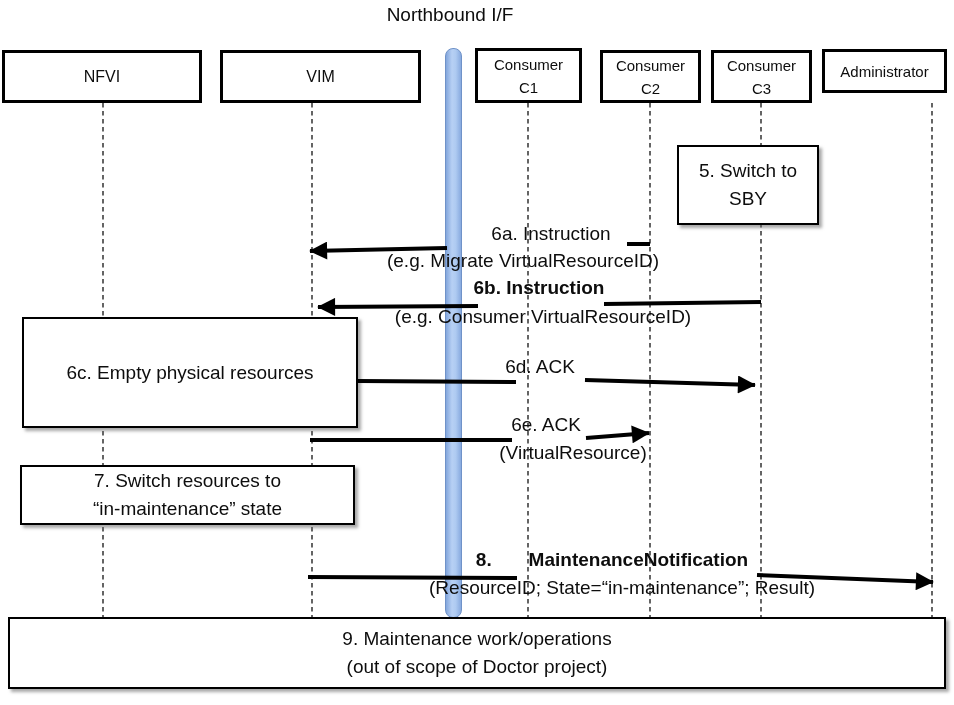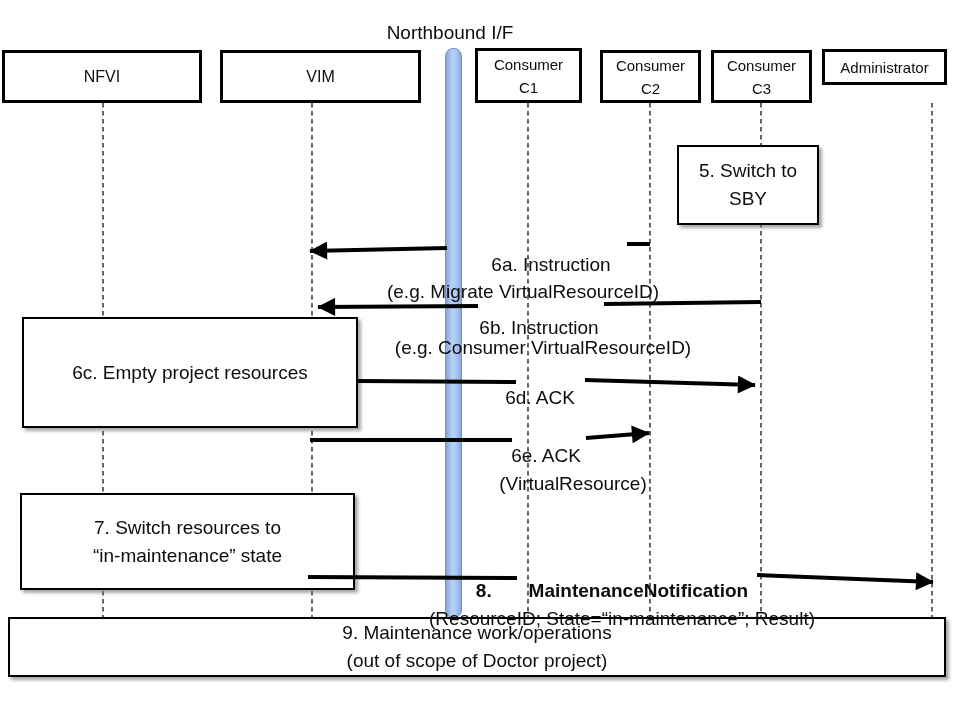--- a/index.html
+++ b/index.html
@@ -1,37 +1,37 @@
 <!DOCTYPE html>
 <html><head>
 <meta charset="utf-8">
 <style>
   html,body { margin:0; padding:0; background:#fff; }
   .stage {
     position:relative; width:954px; height:705px; background:#ffffff;
     font-family:"Liberation Sans", sans-serif; color:#000; overflow:hidden;
   }
   .diagram-title {
-    position:absolute; left:450px; top:22px; transform:translateX(-50%);
+    position:absolute; left:450px; top:4px; transform:translateX(-50%);
     font-size:19px; white-space:pre; color:#0d0d0d;
   }
   .actor-box {
     position:absolute; box-sizing:border-box; border:3px solid #000; background:#fff;
     display:flex; align-items:center; justify-content:center; text-align:center;
     white-space:pre-line; font-size:16px; line-height:23px; color:#0d0d0d;
   }
   .note-box {
     position:absolute; box-sizing:border-box; border:2px solid #000; background:#fff;
     box-shadow:3px 3px 3px rgba(110,110,110,0.6);
     display:flex; align-items:center; justify-content:center; text-align:center;
     white-space:pre-line; font-size:19px; line-height:28px; color:#0d0d0d;
   }
   .msg-label {
     position:absolute; transform:translateX(-50%); white-space:pre;
-    font-size:19px; line-height:24px; color:#0d0d0d;margin-top:31px;
+    font-size:19px; line-height:24px; color:#0d0d0d;
   }
   .nb-bar {
     position:absolute; left:445px; top:48px; width:17px; height:570px;
     border-radius:8px; box-sizing:border-box;
     background:linear-gradient(90deg, #83A6DC 0%, #B7D0F4 40%, #AECAF1 65%, #88AADF 100%);
     border:1px solid #6F92C8;
   }
   svg.layer { position:absolute; left:0; top:0; }
 </style>
 </head>
@@ -51,30 +51,30 @@
   <div class="diagram-title">Northbound I/F</div>
 
   <div class="actor-box" style="left:220px; top:50px; width:201px; height:53px;">VIM</div>
   <div class="actor-box" style="left:2px; top:50px; width:200px; height:53px;">NFVI</div>
   <div class="actor-box" style="left:475px; top:48px; width:107px; height:55px; font-size:15px;">Consumer
 C1</div>
   <div class="actor-box" style="left:600px; top:50px; width:101px; height:53px; font-size:15px;">Consumer
 C2</div>
   <div class="actor-box" style="left:711px; top:50px; width:101px; height:53px; font-size:15px;">Consumer
 C3</div>
-  <div class="actor-box" style="left:822px; top:49px; width:125px; height:36px; font-size:15px;">Administrator</div>
+  <div class="actor-box" style="left:822px; top:49px; width:125px; height:44px; font-size:15px;">Administrator</div>
 
   <div class="nb-bar"></div>
 
   <div class="note-box" style="left:677px; top:145px; width:142px; height:80px;">5. Switch to
 SBY</div>
-  <div class="note-box" style="left:22px; top:317px; width:336px; height:111px;">6c. Empty project resources</div>
-  <div class="note-box" style="left:20px; top:493px; width:335px; height:97px;">7. Switch resources to
+  <div class="note-box" style="left:22px; top:317px; width:336px; height:111px;">6c. Empty physical resources</div>
+  <div class="note-box" style="left:20px; top:465px; width:335px; height:60px;">7. Switch resources to
 “in-maintenance” state</div>
-  <div class="note-box" style="left:8px; top:617px; width:938px; height:60px; border-width:2.5px;">9. Maintenance work/operations
+  <div class="note-box" style="left:8px; top:617px; width:938px; height:72px; border-width:2.5px;">9. Maintenance work/operations
 (out of scope of Doctor project)</div>
 
   <svg class="layer" width="954" height="705">
     <defs>
       <marker id="arrow" viewBox="0 0 10 10" refX="9.5" refY="5" markerWidth="5.5" markerHeight="4.5" orient="auto">
         <path d="M0 0 L10 5 L0 10 Z" fill="#000"></path>
       </marker>
     </defs>
     <g stroke="#000" stroke-width="4" fill="none">
       <line x1="650" y1="244" x2="627" y2="244"></line>
@@ -90,21 +90,21 @@
       <line x1="586" y1="438" x2="649" y2="433" marker-end="url(#arrow)"></line>
 
       <line x1="308" y1="577" x2="517" y2="578"></line>
       <line x1="757" y1="575" x2="933" y2="582" marker-end="url(#arrow)"></line>
     </g>
   </svg>
 
   <div class="msg-label" style="left:551px; top:222px;">6a. Instruction</div>
   <div class="msg-label" style="left:523px; top:249px;">(e.g. Migrate VirtualResourceID)</div>
 
-  <div class="msg-label" style="left:539px; top:285px;">6b. Instruction</div>
+  <div class="msg-label" style="left:539px; top:276px;font-weight:bold;">6b. Instruction</div>
   <div class="msg-label" style="left:543px; top:305px;">(e.g. Consumer VirtualResourceID)</div>
 
   <div class="msg-label" style="left:540px; top:355px;">6d. ACK</div>
 
   <div class="msg-label" style="left:546px; top:413px;">6e. ACK</div>
   <div class="msg-label" style="left:573px; top:441px;">(VirtualResource)</div>
 
   <div class="msg-label" style="left:612px; top:548px;font-weight:bold;">8.       MaintenanceNotification</div>
   <div class="msg-label" style="left:622px; top:576px;">(ResourceID; State=“in-maintenance”; Result)</div>
 

